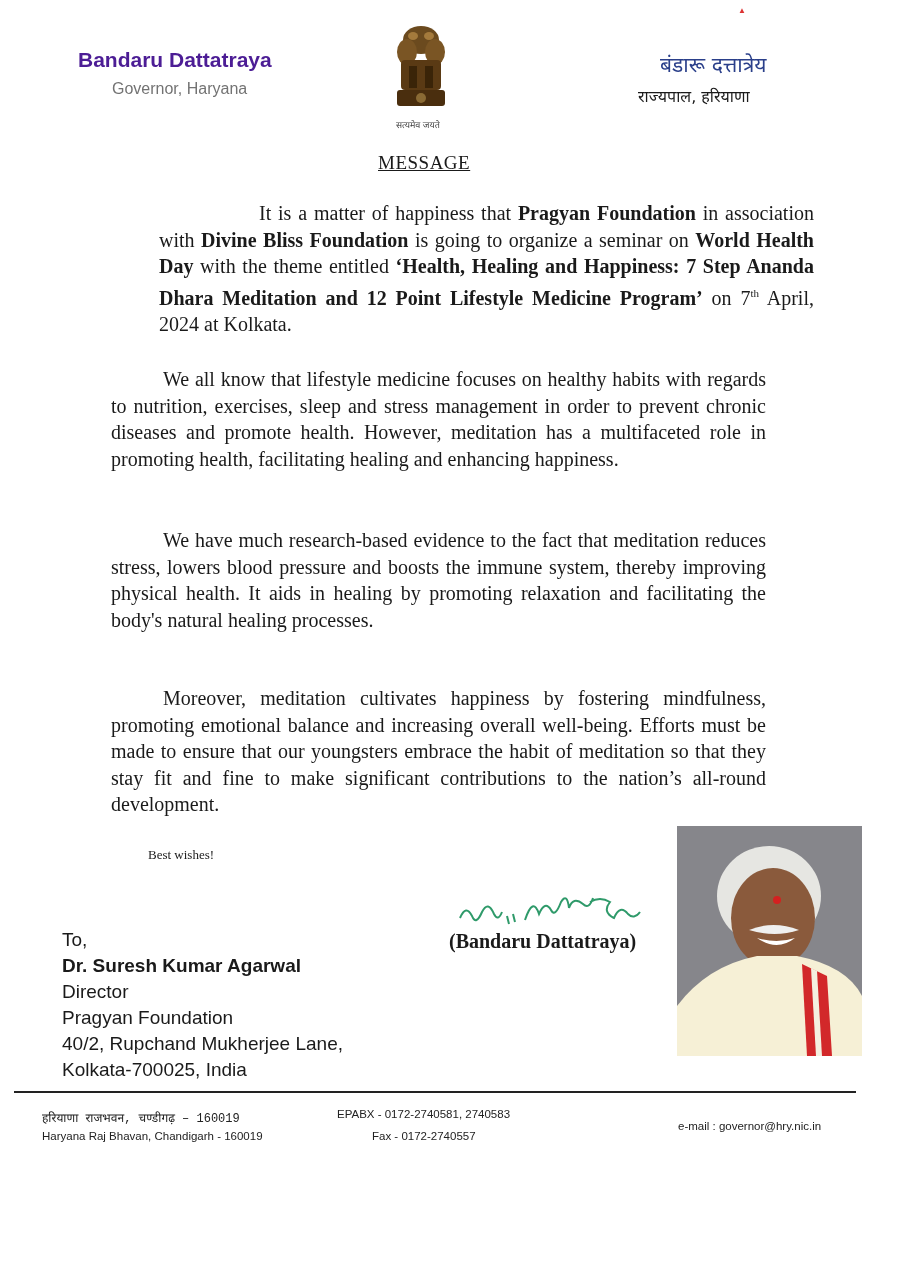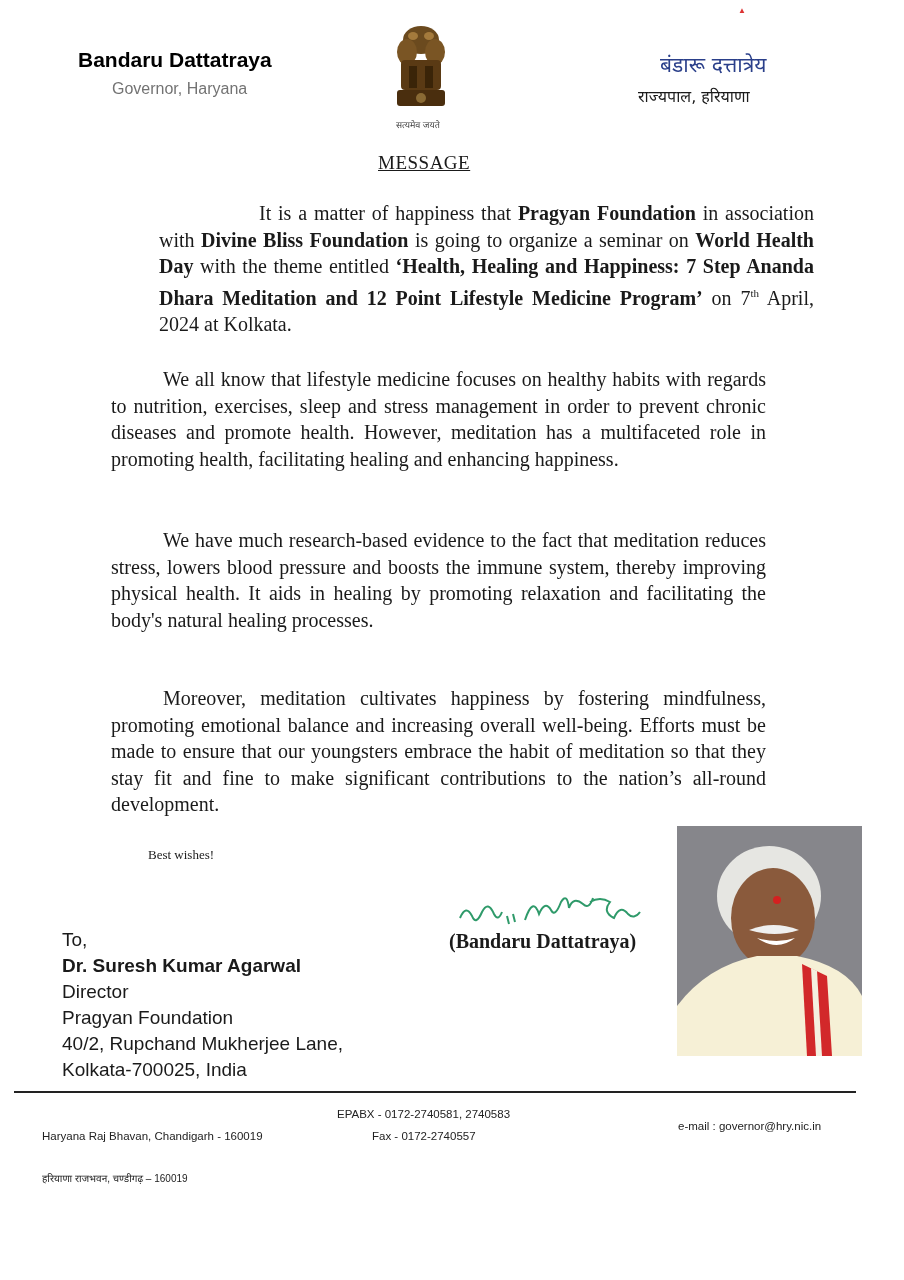--- a/index.html
+++ b/index.html
@@ -1,18 +1,18 @@
 <!DOCTYPE html>
 <html><head>
 <meta charset="utf-8">
 <style>
   html, body { margin: 0; padding: 0; }
   body { width: 904px; height: 1280px; background: #ffffff; position: relative; overflow: hidden; font-family: "Liberation Serif", serif; color: #1a1a1a; }
   .abs { position: absolute; }
-  .hdr-name { left: 78px; top: 48px; font-family: "Liberation Sans", sans-serif; font-weight: bold; font-size: 21px; color: #000000; }
+  .hdr-name { left: 78px; top: 48px; font-family: "Liberation Sans", sans-serif; font-weight: bold; font-size: 21px; color: #4c1d95; }
   .hdr-role { left: 112px; top: 80px; font-family: "Liberation Sans", sans-serif; font-size: 16px; color: #737373; }
   .hdr-hi-name { left: 660px; top: 50px; font-family: "DejaVu Sans", sans-serif; font-size: 21px; color: #2a3f8a; }
   .hdr-hi-role { left: 638px; top: 85px; font-family: "DejaVu Sans", sans-serif; font-size: 16px; color: #1a1a1a; }
   .emblem { left: 393px; top: 22px; width: 56px; height: 92px; }
   .motto { left: 396px; top: 118px; font-family: Liberation Sans, sans-serif; font-size: 9px; color: #444; }
   .title { left: 378px; top: 152px; font-size: 19px; font-weight: normal; text-decoration: underline; letter-spacing: 0.5px; }
   .para { left: 111px; width: 655px; font-size: 20px; line-height: 26.5px; text-align: justify; }
   .para b { font-weight: bold; }
   .indent { text-indent: 100px; margin-left: 48px; }
   .indent2 { text-indent: 52px; }
@@ -26,21 +26,21 @@
   .to { left: 62px; font-family: "Liberation Sans", sans-serif; font-size: 19px; line-height: 26px; }
   .to-hdr { top: 927px; }
   .to-name { top: 953px; font-weight: bold; }
   .to-l1 { top: 979px; }
   .to-l2 { top: 1005px; }
   .to-l3 { top: 1031px; }
   .to-l4 { top: 1057px; }
   .photo { left: 677px; top: 826px; width: 185px; height: 230px; background: #8a8a8e; overflow: hidden; }
   .divider { left: 14px; top: 1091px; width: 842px; height: 2px; background: #222; }
   .ft { font-family: "Liberation Sans", sans-serif; font-size: 11.5px; color: #222; }
-  .ft-hi { left: 42px; top: 1171px; font-family: Liberation Sans, sans-serif; font-size: 10px; }
+  .ft-hi { left: 42px; top: 1109px; font-family: Liberation Mono, monospace; font-size: 12px; }
   .ft-en { left: 42px; top: 1130px; }
   .ft-epabx { left: 337px; top: 1108px; }
   .ft-fax { left: 372px; top: 1130px; }
   .ft-mail { left: 678px; top: 1120px; }
   .mark { left: 738px; top: 6px; width: 6px; height: 6px; color: #d33; font-size: 8px; }
 </style>
 </head>
 <body>
 
 <div class="abs mark">▲</div>

